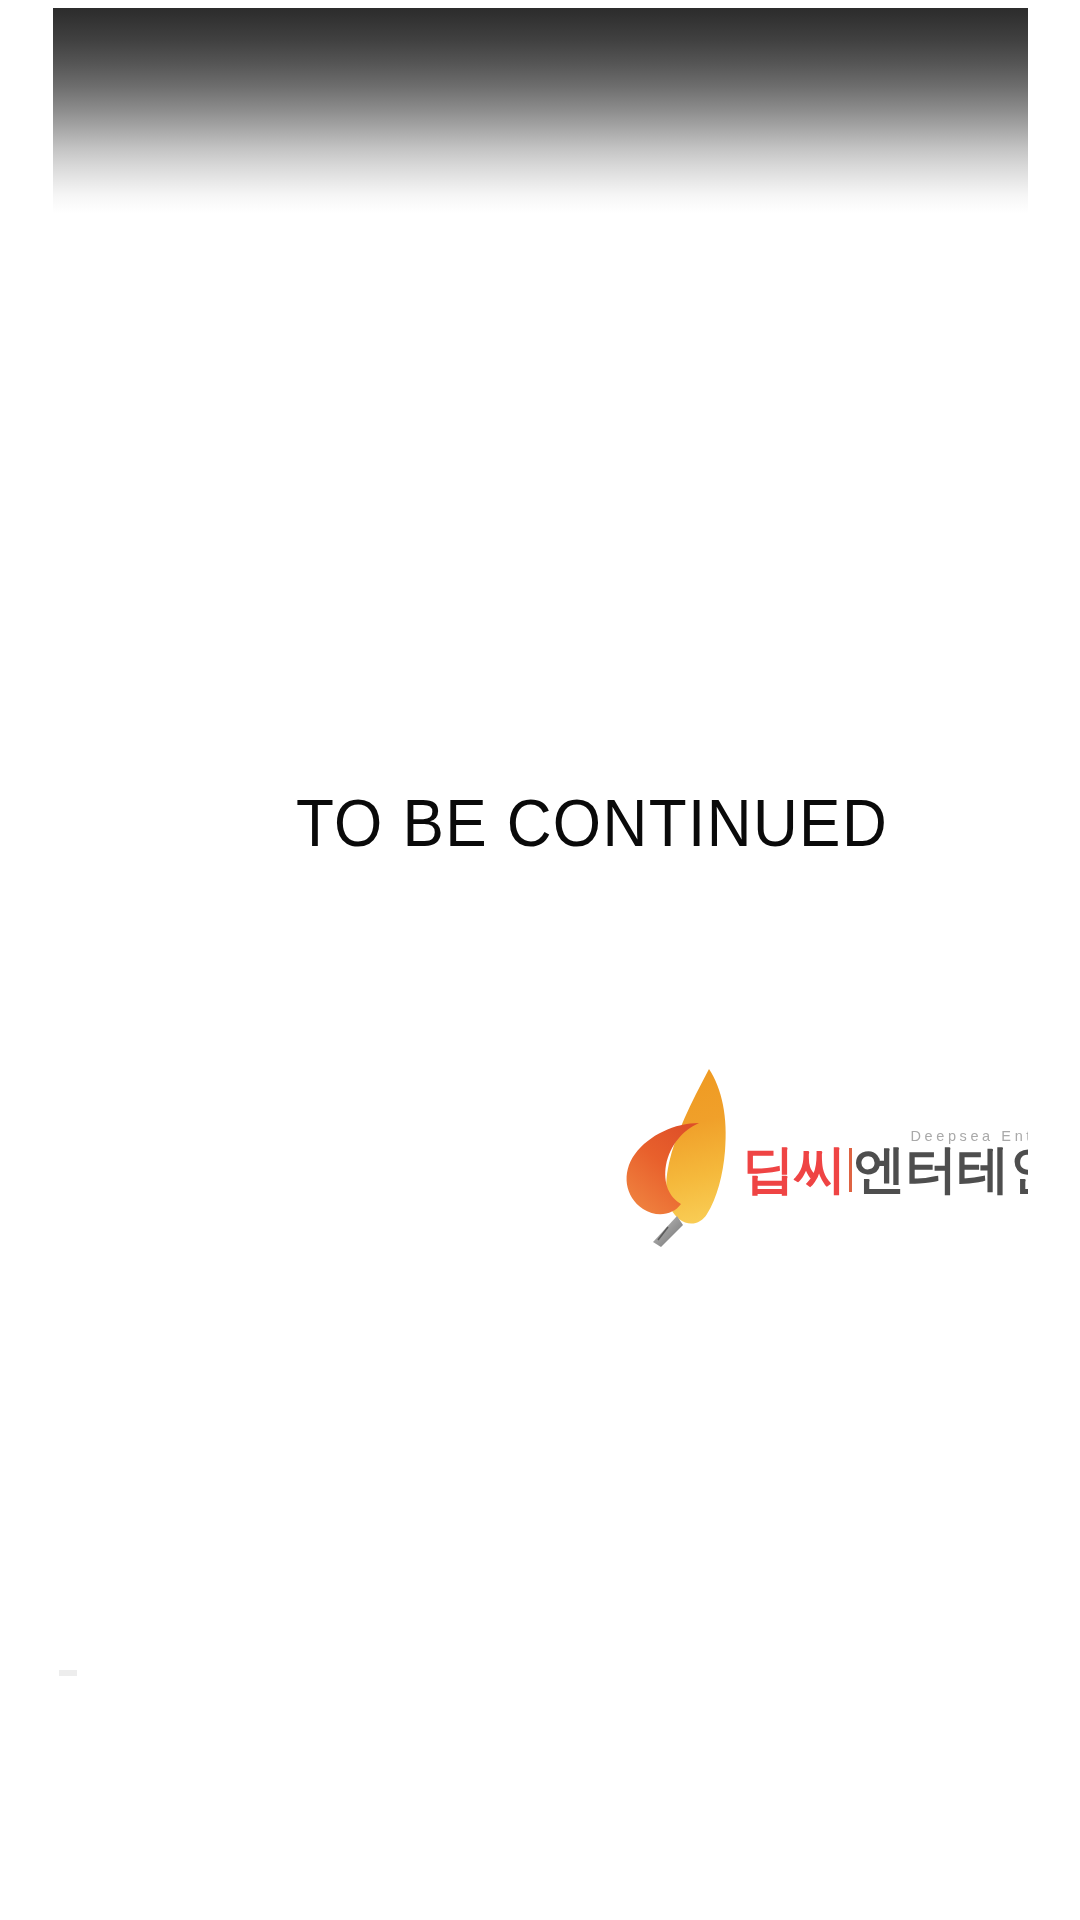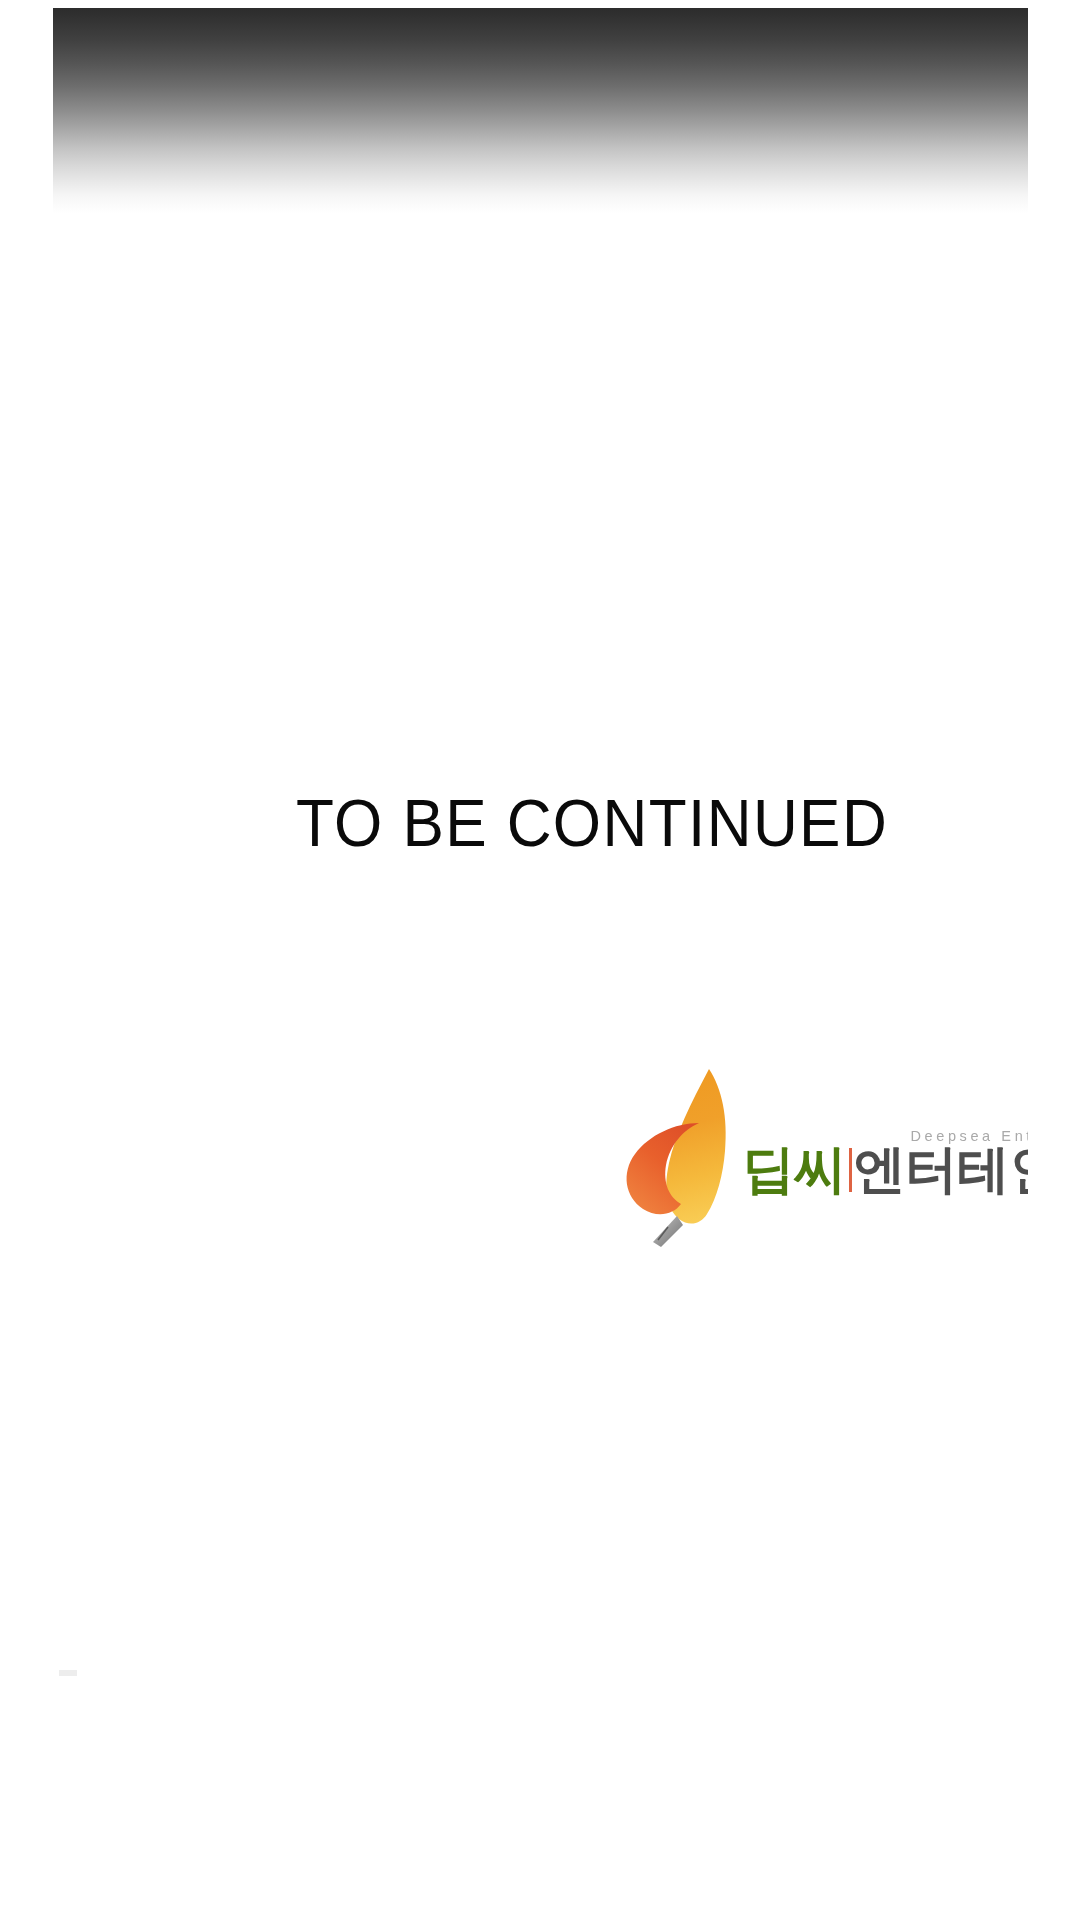--- a/index.html
+++ b/index.html
@@ -119,21 +119,21 @@
     left: 0;
     top: 14px;
     white-space: nowrap;
     line-height: 1;
     font-family: "Liberation Sans", sans-serif;
     font-size: 52px;
     font-weight: 700;
   }
 
   .logo-name-primary {
-    color: #4d7c0f;
+    color: #ef4444;
   }
 
   .logo-name-divider {
     display: inline-block;
     width: 3px;
     height: 44px;
     background: #de6342;
     vertical-align: -5px;
     margin: 0 2px;
   }

